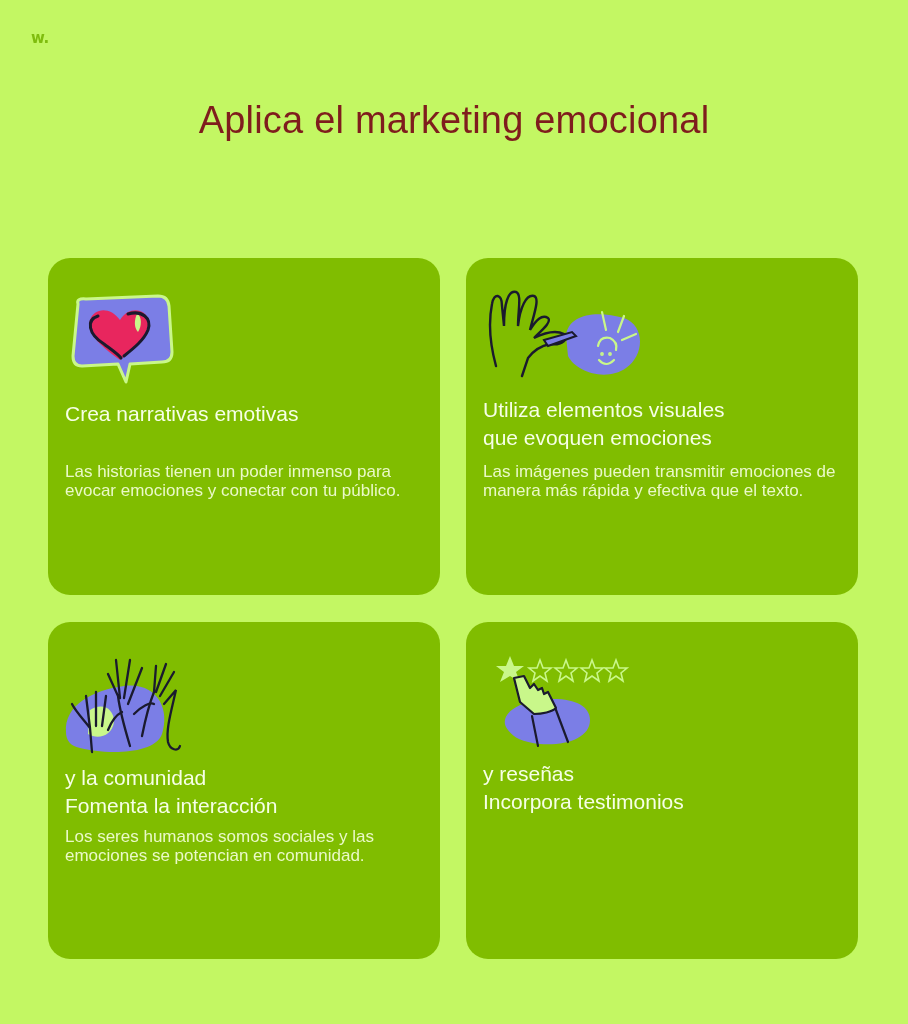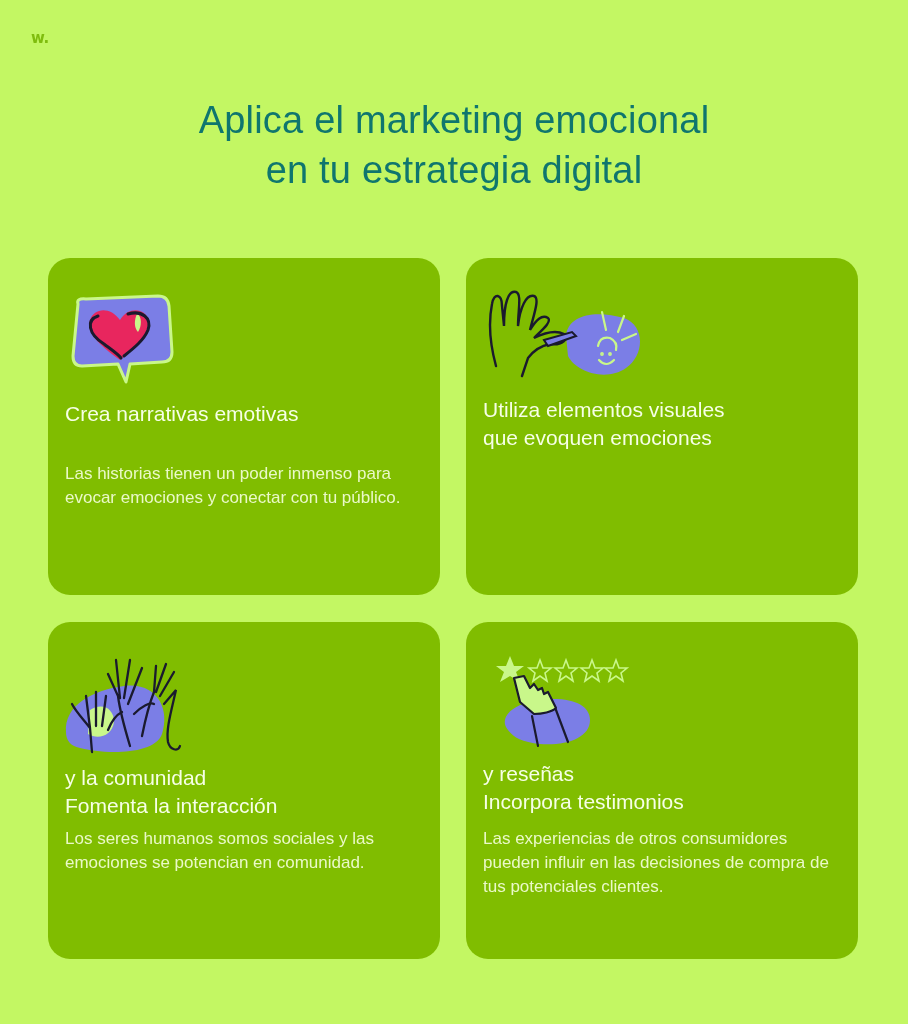--- a/index.html
+++ b/index.html
@@ -10,52 +10,51 @@
       position: relative;
     }
     .logo {
       position: absolute; left: 31px; top: 29px;
       font-family: "DejaVu Sans", sans-serif;
       font-weight: bold; font-size: 15px; color: #7fbd0e;
       letter-spacing: -0.5px;
     }
     .title {
       position: absolute; left: 0; right: 0; top: 95px;
-      text-align: center; color: #0f766e;
+      text-align: center; color: #7f1d1d;
       font-size: 38px; line-height: 50px; font-weight: normal;
       letter-spacing: 0.2px;
     }
     .title span { display: block; }
     .card {
       position: absolute; width: 392px; height: 337px;
       background: #80bd00; border-radius: 22px;
     }
     .card .icon { position: absolute; }
     .card h2 {
       position: absolute; left: 17px; right: 16px;
       color: #f6ffe6; font-weight: normal; font-size: 21px; line-height: 28px;
     }
     .card h2 span { display: block; }
     .card p {
       position: absolute; left: 17px; right: 14px;
-      color: #eaf9c8; font-size: 17px; line-height: 24px;
+      color: #eaf9c8; font-size: 17px; line-height: 19px;
     }
     #card1 { left: 48px; top: 258px; }
     #card2 { left: 466px; top: 258px; }
     #card3 { left: 48px; top: 622px; }
     #card4 { left: 466px; top: 622px; }
   </style>
 </head>
 <body>
 
 <div class="logo">w.</div>
 
 <h1 class="title">
   <span>Aplica el marketing emocional</span>
-  <span>en tu estrategia digital</span>
 </h1>
 
 <section class="card" id="card1">
   <svg class="icon" style="left:20px;top:36px" width="110" height="92" viewBox="0 0 110 92">
     <path d="M10 10 Q8 4 18 5 L90 2 Q100 2 101 12 L104 58 Q104 68 94 68 L62 70 L58 88 L50 70 L14 72 Q5 72 5 62 Z" fill="#7b7ee6" stroke="#c9f78a" stroke-width="3" stroke-linejoin="round"></path>
     <path d="M52 66 C30 50 18 38 22 26 C26 14 42 12 52 26 C60 12 78 14 80 26 C82 40 68 52 52 66 Z" fill="#e8265e"></path>
     <path d="M69 20 C74 22 74 32 70 38 C66 34 66 26 69 20 Z" fill="#c9f78a"></path>
     <path d="M30 22 C18 26 20 40 36 50 C44 56 50 60 53 64 M60 20 C74 16 84 24 80 36 C76 46 66 54 56 62" fill="none" stroke="#1a1a2e" stroke-width="3" stroke-linecap="round"></path>
   </svg>
   <h2 style="top:142px">
@@ -76,20 +75,21 @@
     </g>
     <path d="M10 82 C4 60 2 40 6 20 C8 8 16 10 16 22 L18 42 C18 20 22 6 30 8 C36 10 32 26 32 42
              C34 24 40 10 48 12 C54 14 48 30 44 46 C50 36 56 30 62 34 C66 38 56 46 48 54
              C60 48 70 46 78 50 C84 54 76 62 64 60 C54 62 48 66 42 74 L36 92" fill="none" stroke="#1a1a2e" stroke-width="2.4" stroke-linecap="round"></path>
     <path d="M58 56 L86 48 L90 52 L62 62 Z" fill="#7b7ee6" stroke="#1a1a2e" stroke-width="2"></path>
   </svg>
   <h2 style="top:138px">
     <span>Utiliza elementos visuales</span>
     <span>que evoquen emociones</span>
   </h2>
+  <p style="top:204px">Las imágenes pueden transmitir emociones de manera más rápida y efectiva que el texto.</p>
 </section>
 
 <section class="card" id="card3">
   <svg class="icon" style="left:14px;top:34px" width="130" height="102" viewBox="0 0 130 102">
     <path d="M4 76 C2 50 30 34 62 30 C96 26 108 54 100 78 C92 100 40 98 18 92 C8 90 4 84 4 76 Z" fill="#7b7ee6"></path>
     <path d="M28 54 C40 46 52 52 52 66 C50 80 36 84 26 78 Z" fill="#c9f78a"></path>
     <g fill="none" stroke="#1a1a2e" stroke-width="2.3" stroke-linecap="round">
       <path d="M30 96 L28 72 C22 64 14 56 10 48 M28 72 L24 40 M34 70 L34 36 M40 70 L44 40 M46 74 C50 64 56 58 60 56"></path>
       <path d="M68 90 C62 70 58 56 56 40 L46 18 M58 42 L54 4 M62 42 L68 4 M66 48 L80 12 M72 58 C80 50 88 46 92 48"></path>
       <path d="M80 80 C84 60 88 46 92 36 L94 10 M94 36 L104 8 M98 40 L112 16 M102 48 L114 34 C108 60 104 74 106 86 C108 94 116 96 118 90"></path>
@@ -114,14 +114,13 @@
       <polygon points="98,6 101,14 109,14 103,19 105,27 98,22 91,27 93,19 87,14 95,14"></polygon>
       <polygon points="122,6 125,14 133,14 127,19 129,27 122,22 115,27 117,19 111,14 119,14"></polygon>
     </g>
     <path d="M20 24 L26 48 L40 60 C48 60 58 58 62 54 L54 38 L50 40 L48 34 L44 36 L40 30 L36 34 L30 22 Z" fill="#c9f78a" stroke="#1a1a2e" stroke-width="2.2" stroke-linejoin="round"></path>
     <path d="M38 62 L44 92 M62 56 L74 88" fill="none" stroke="#1a1a2e" stroke-width="2.2" stroke-linecap="round"></path>
   </svg>
   <h2 style="top:138px">
     <span>y reseñas</span>
     <span>Incorpora testimonios</span>
   </h2>
-  <p style="top:205px">Las experiencias de otros consumidores pueden influir en las decisiones de compra de tus potenciales clientes.</p>
 </section>
 
 </body></html>

